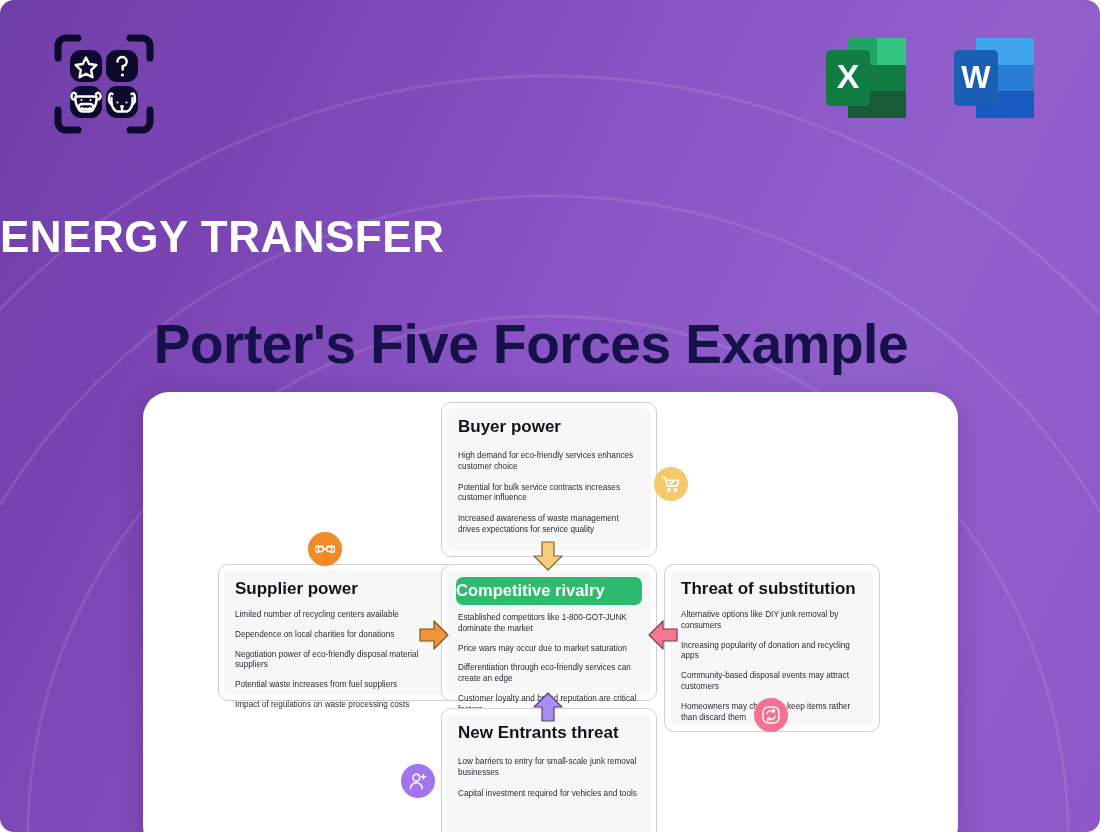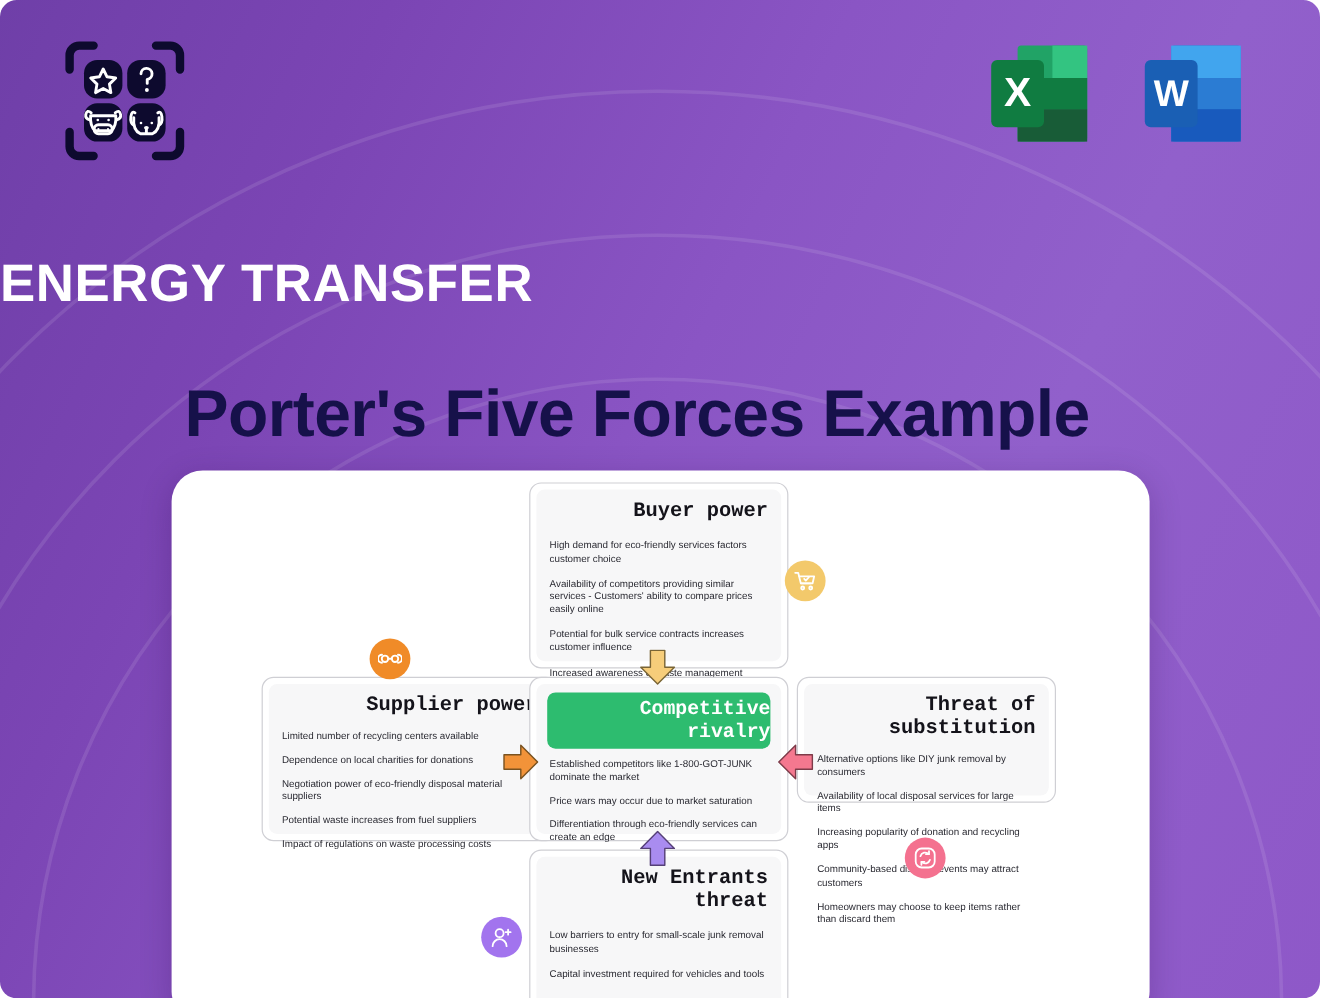--- a/index.html
+++ b/index.html
@@ -94,26 +94,26 @@
     padding: 5px;
   }
   .force-inner {
     background: #f7f7f8;
     border-radius: 7px;
     width: 100%;
     height: 100%;
     padding: 9px 11px 10px 11px;
   }
   .force-title {
-    text-align: right;
+    text-align: left;
     font-size: 17px;
     font-weight: bold;
     color: #14131a;
     margin-bottom: 11px;
-    font-family: Liberation Mono, monospace;
+    font-family: Liberation Sans, sans-serif;
   }
   .force-title.highlight {
     background: #2dbc6f;
     color: #ffffff;
     border-radius: 7px;
     padding: 4px 0 5px 0;
     margin: -2px -2px 8px -2px;
     font-size: 16.5px;
   }
   .force-list { list-style: none; }
@@ -123,21 +123,21 @@
     color: #2a2a32;
     margin-bottom: 9px;
     font-family: "Liberation Sans", sans-serif;
   }
   .force-list li:last-child { margin-bottom: 0; }
 
   
   #box-buyer      { left: 298px; top: 10px;  width: 216px; height: 155px; }
   #box-supplier   { left: 75px;  top: 172px; width: 247px; height: 137px; }
   #box-rivalry    { left: 298px; top: 172px; width: 216px; height: 137px; }
-  #box-substitute { left: 521px; top: 172px; width: 216px; height: 105px; }
+  #box-substitute { left: 521px; top: 172px; width: 216px; height: 168px; }
   #box-entrants   { left: 298px; top: 316px; width: 216px; height: 145px; }
 
   #box-buyer .force-title,
   #box-entrants .force-title { margin-bottom: 14px; }
   #box-buyer .force-list li,
   #box-entrants .force-list li { margin-bottom: 10px; }
 
   
   .arrow { position: absolute; }
   #arrow-down  { left: 388px; top: 149px; width: 34px; height: 30px; }
@@ -240,22 +240,21 @@
 
   <div class="kicker">ENERGY TRANSFER</div>
   <div class="maintitle">Porter's Five Forces Example</div>
 
   <div id="canvas-card">
 
     <div class="force-box" id="box-buyer">
       <div class="force-inner">
         <div class="force-title">Buyer power</div>
         <ul class="force-list">
-          <li>High demand for eco-friendly services factors customer choice</li>
-          <li>Availability of competitors providing similar services  - Customers' ability to compare prices easily online</li>
+          <li>High demand for eco-friendly services enhances customer choice</li>
           <li>Potential for bulk service contracts increases customer influence</li>
           <li>Increased awareness of waste management drives expectations for service quality</li>
         </ul>
       </div>
     </div>
 
     <div class="force-box" id="box-supplier">
       <div class="force-inner">
         <div class="force-title">Supplier power</div>
         <ul class="force-list">
@@ -278,21 +277,20 @@
           <li>Customer loyalty and brand reputation are critical factors</li>
         </ul>
       </div>
     </div>
 
     <div class="force-box" id="box-substitute">
       <div class="force-inner">
         <div class="force-title">Threat of substitution</div>
         <ul class="force-list">
           <li>Alternative options like DIY junk removal by consumers</li>
-          <li>Availability of local disposal services for large items</li>
           <li>Increasing popularity of donation and recycling apps</li>
           <li>Community-based disposal events may attract customers</li>
           <li>Homeowners may choose to keep items rather than discard them</li>
         </ul>
       </div>
     </div>
 
     <div class="force-box" id="box-entrants">
       <div class="force-inner">
         <div class="force-title">New Entrants threat</div>

